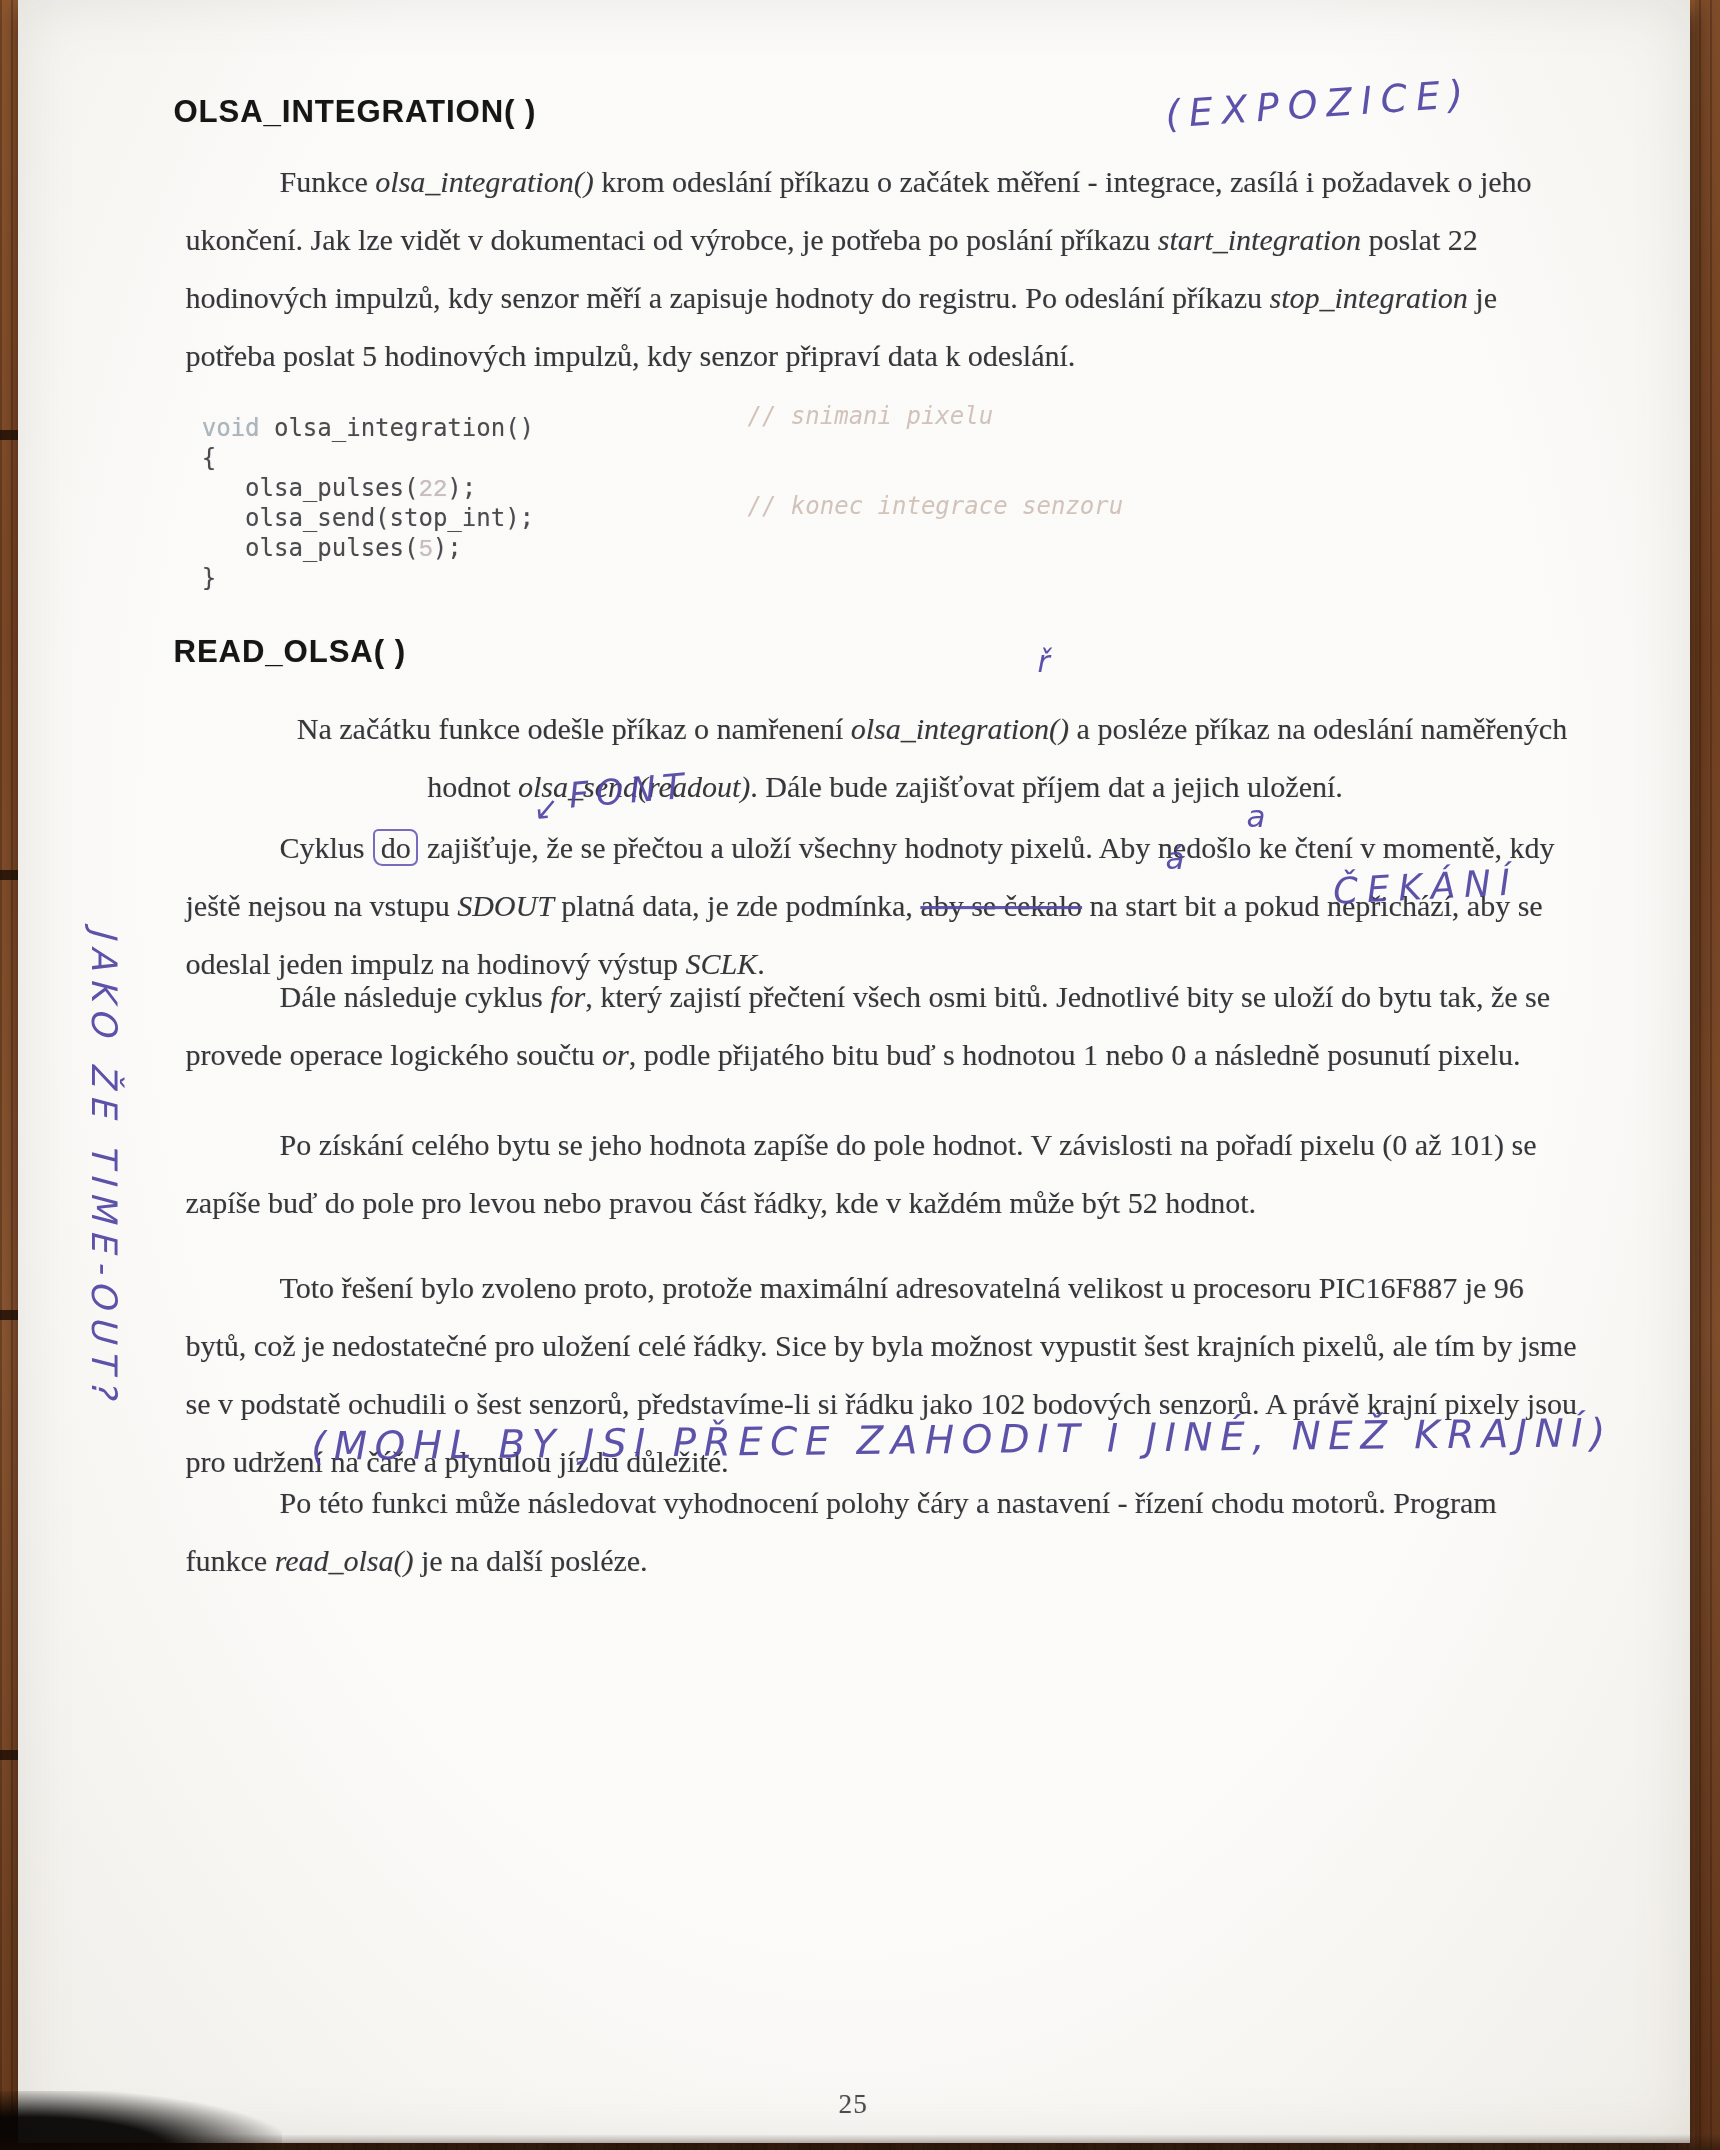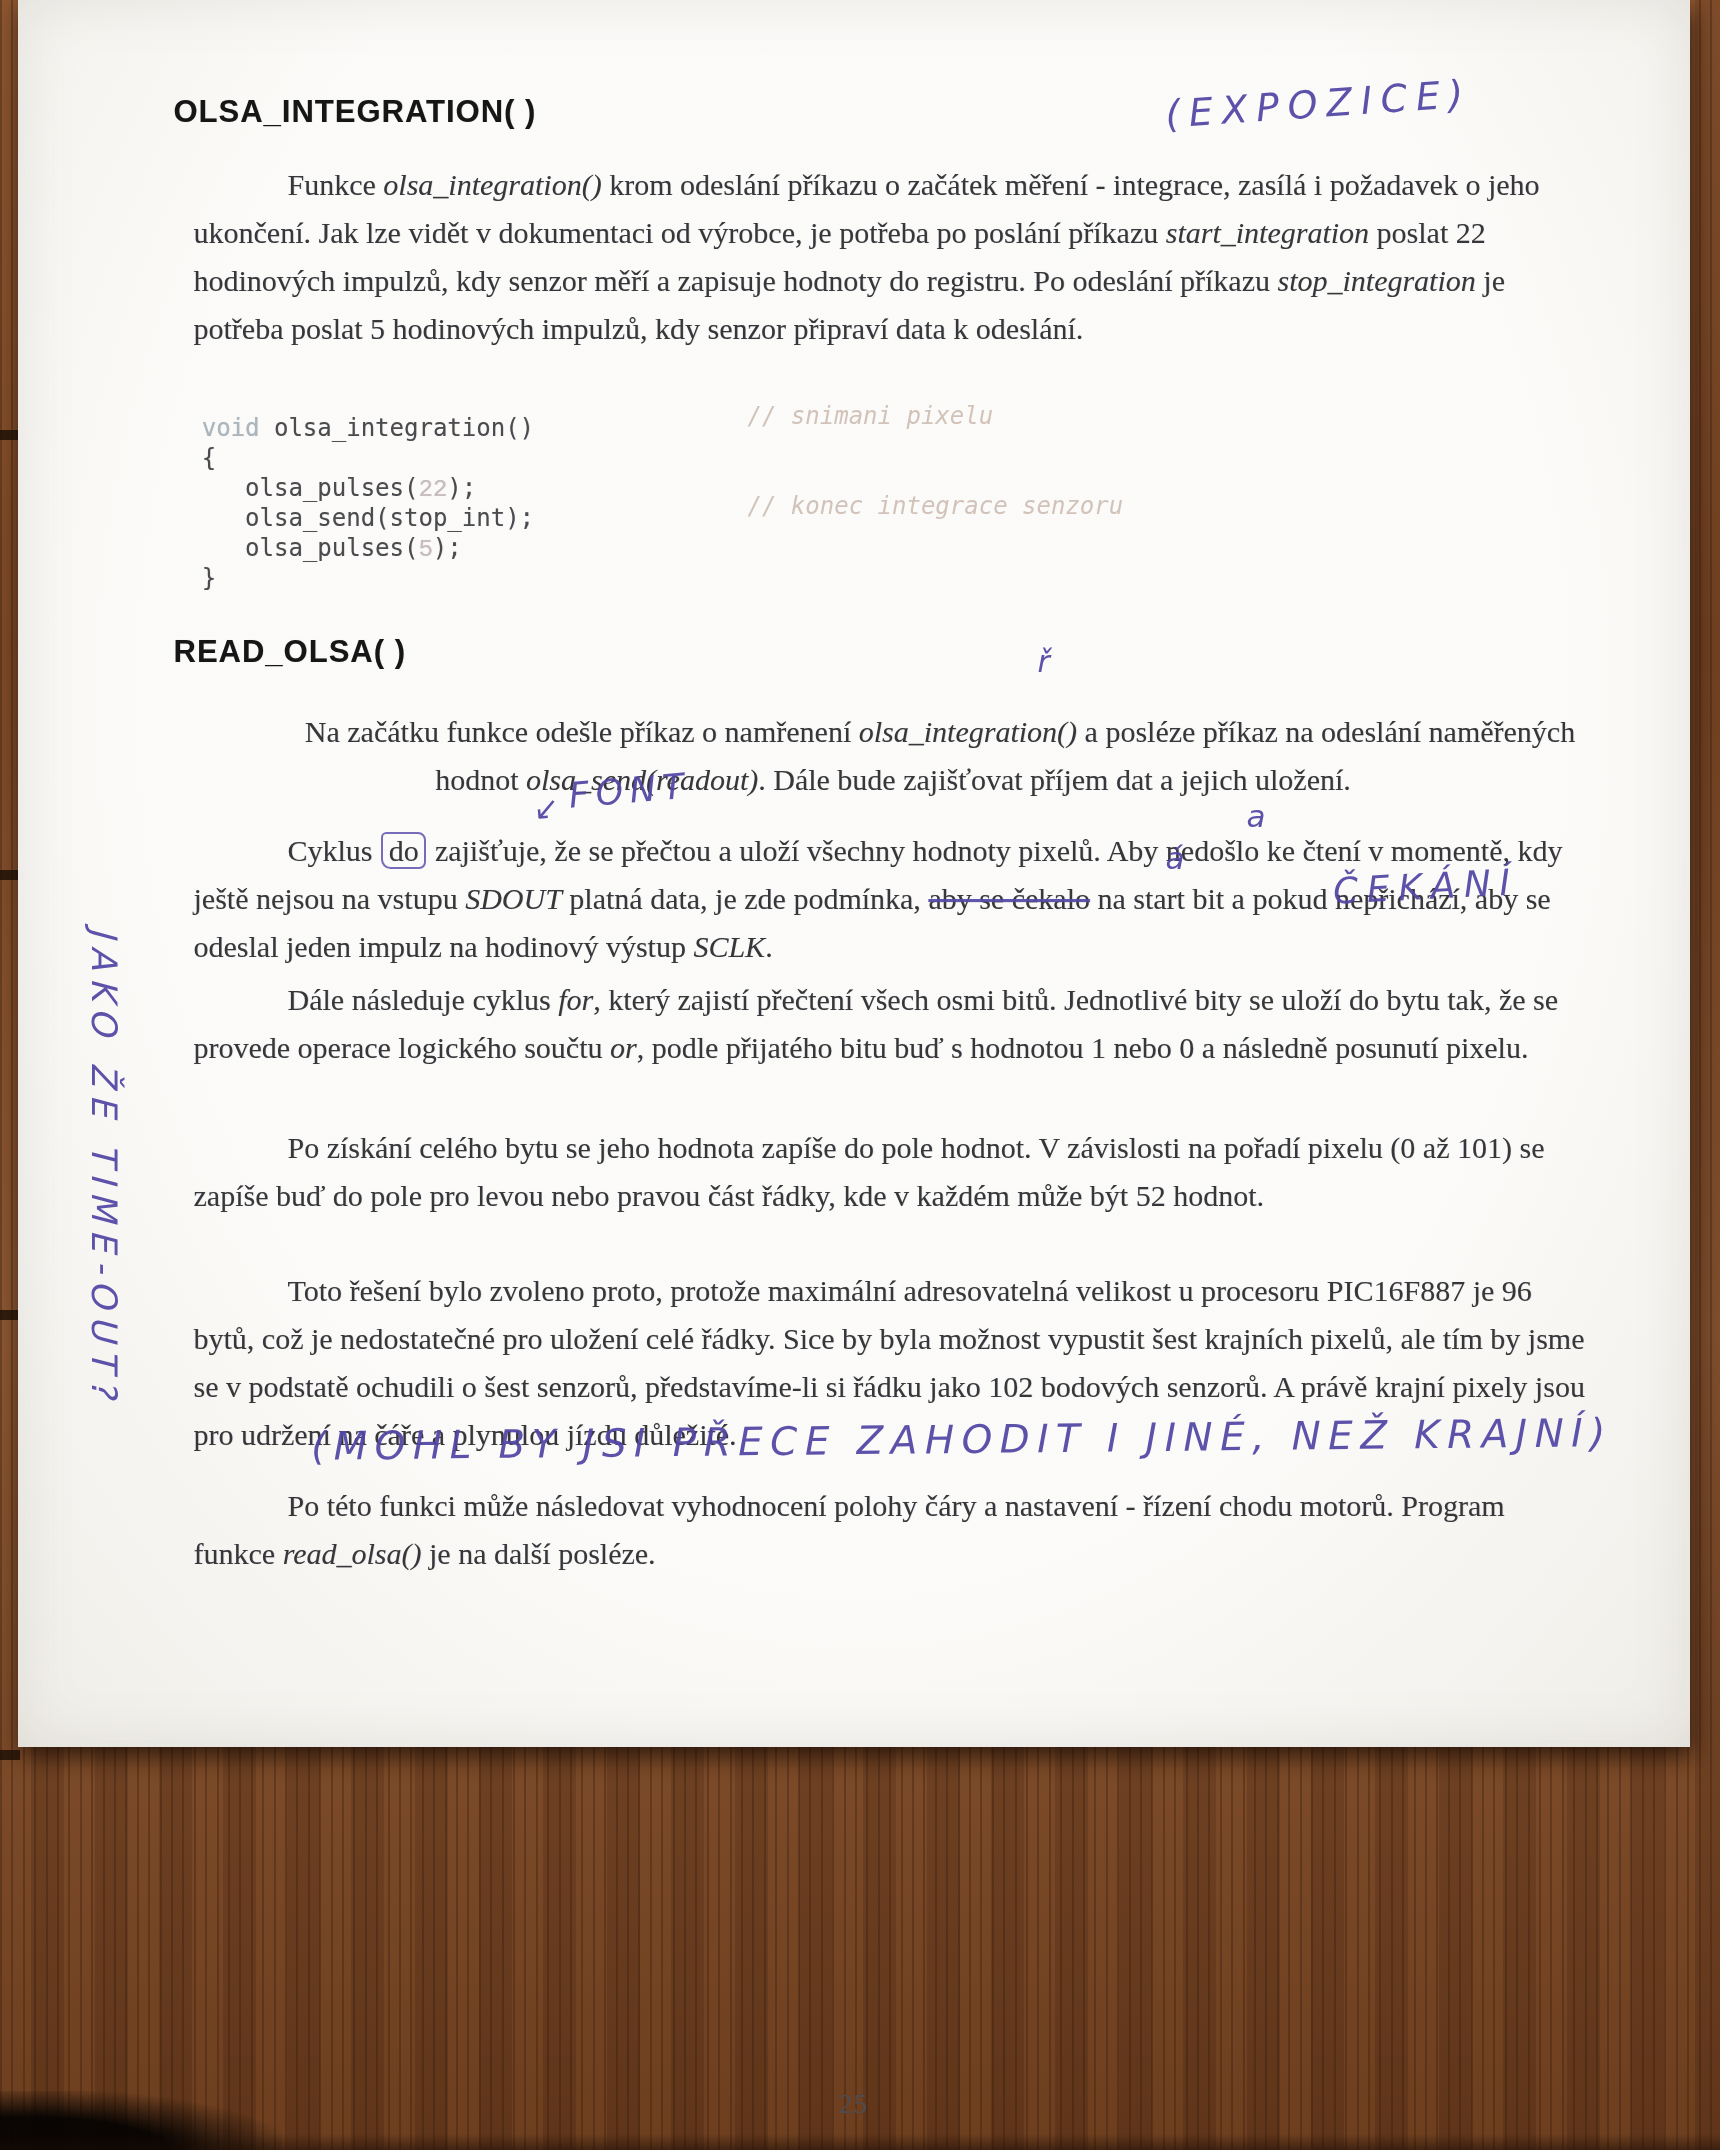--- a/index.html
+++ b/index.html
@@ -18,38 +18,38 @@
   }
   .bottom-left-shadow{
     position:absolute;left:0;bottom:0;width:282px;height:60px;
     background:radial-gradient(ellipse at 8% 100%, rgba(5,3,2,0.95) 0 40%, rgba(5,3,2,0) 75%);
   }
   .bottom-strip{
     position:absolute;left:0;bottom:0;width:100%;height:17.5px;
     background:linear-gradient(180deg, rgba(30,15,6,0) 0, rgba(25,12,5,0.55) 100%);
   }
   .paper{
-    position:absolute;left:17.5px;top:0;width:1672px;height:1747px;
+    position:absolute;left:17.5px;top:0;width:1672px;height:2143px;
     background:
       radial-gradient(ellipse at 50% 40%, rgba(255,255,255,0.5) 0 60%, rgba(225,222,214,0.35) 100%),
       #f7f6f2;
     box-shadow:2.7px 9.4px 23px rgba(22,10,4,0.8);
   }
   .vignette{position:absolute;inset:0;box-shadow:inset 0 0 60px rgba(125,115,100,0.14);pointer-events:none;}
 
   .print{color:#37373b;text-shadow:0.4px 0.4px 0.7px rgba(90,90,100,0.35);}
   h1.sec{
     position:absolute;margin:0;
     font-family:"Liberation Sans", sans-serif;font-weight:bold;
     font-size:31px;letter-spacing:1px;color:#161616;
     text-shadow:0.3px 0.3px 0.7px rgba(70,70,70,0.4);
   }
   p.body{
-    position:absolute;margin:16px;width:1399px;
-    font-size:30px;line-height:48px;text-indent:94px;
+    position:absolute;margin:8px;width:1399px;
+    font-size:30px;line-height:58px;text-indent:94px;
   }
   p.body .it{font-style:italic;}
   .struck{
     text-decoration:line-through;
     text-decoration-color:rgba(85,73,170,0.9);
     text-decoration-thickness:2.7px;
   }
   .boxed{
     border:2px solid rgba(85,73,170,0.8);
     border-radius:5.4px 8px 6.7px 9.4px;

